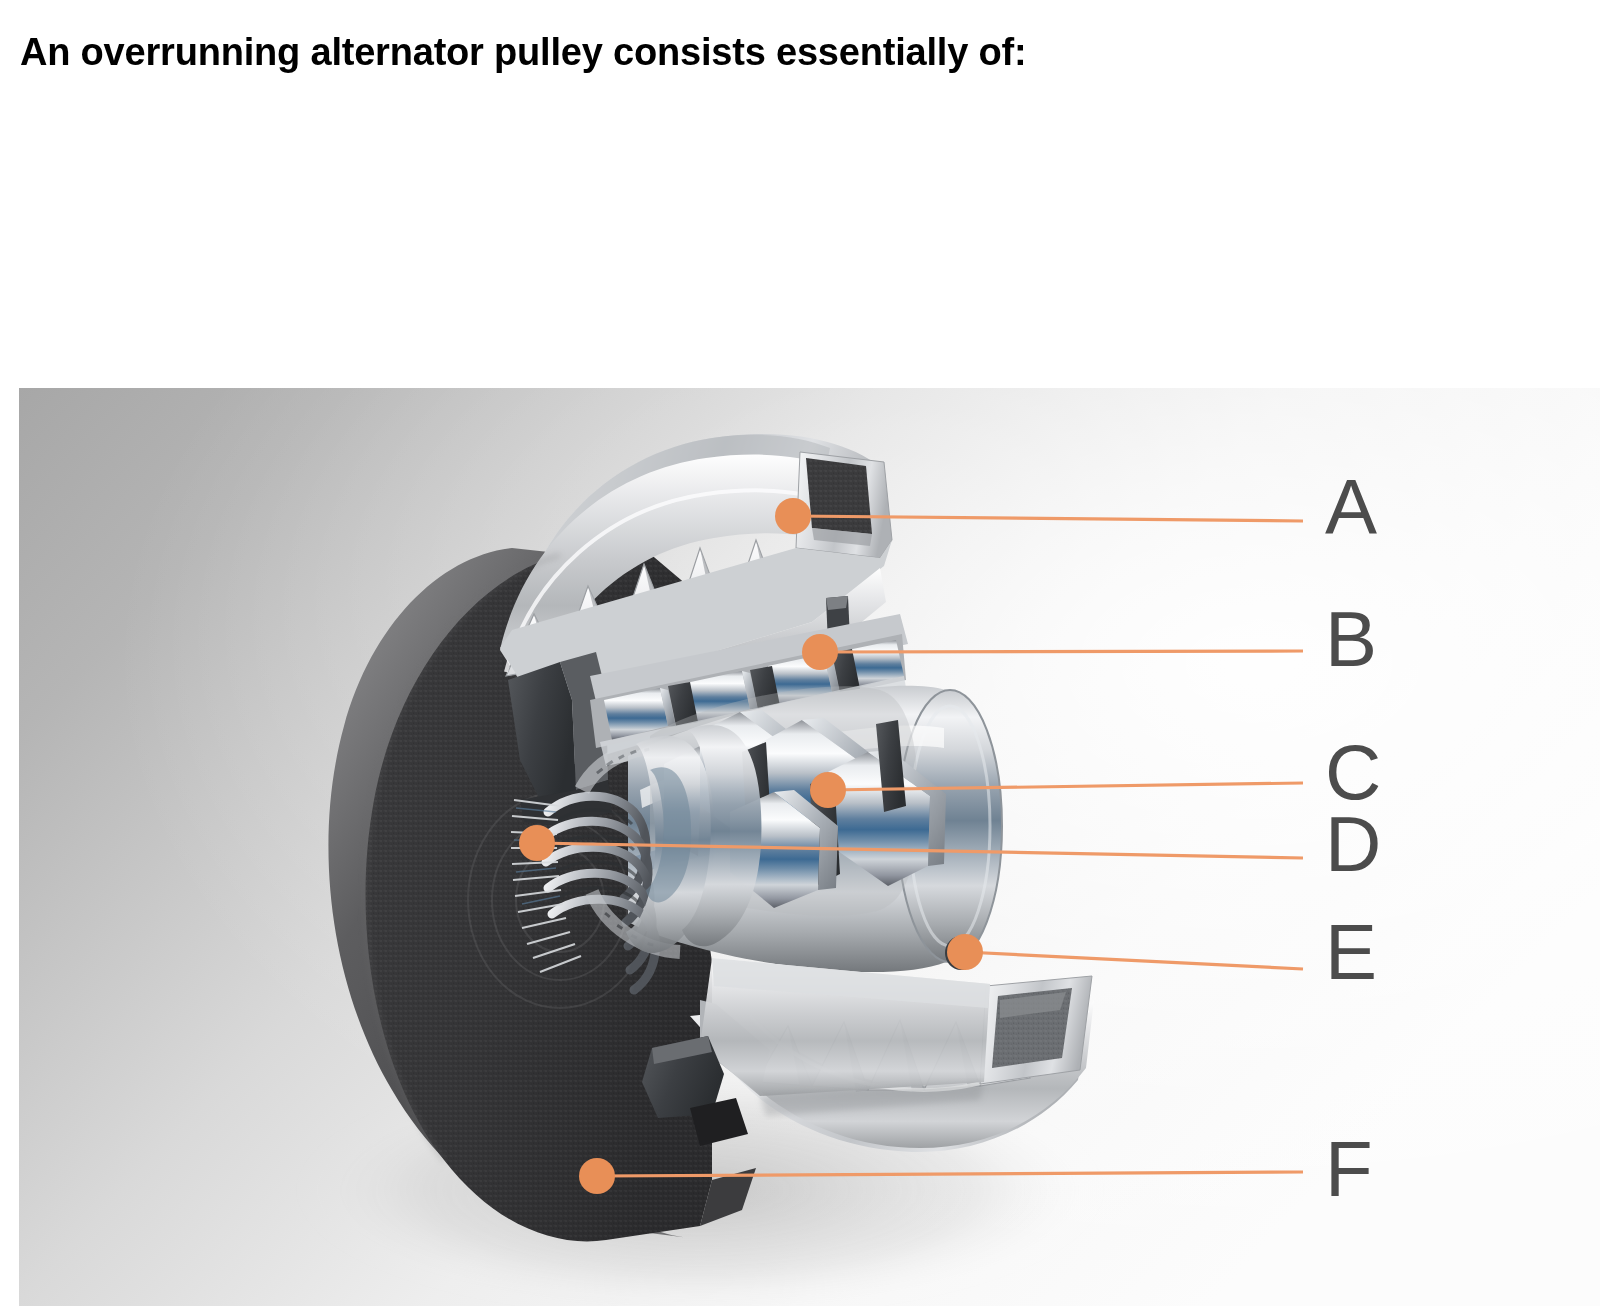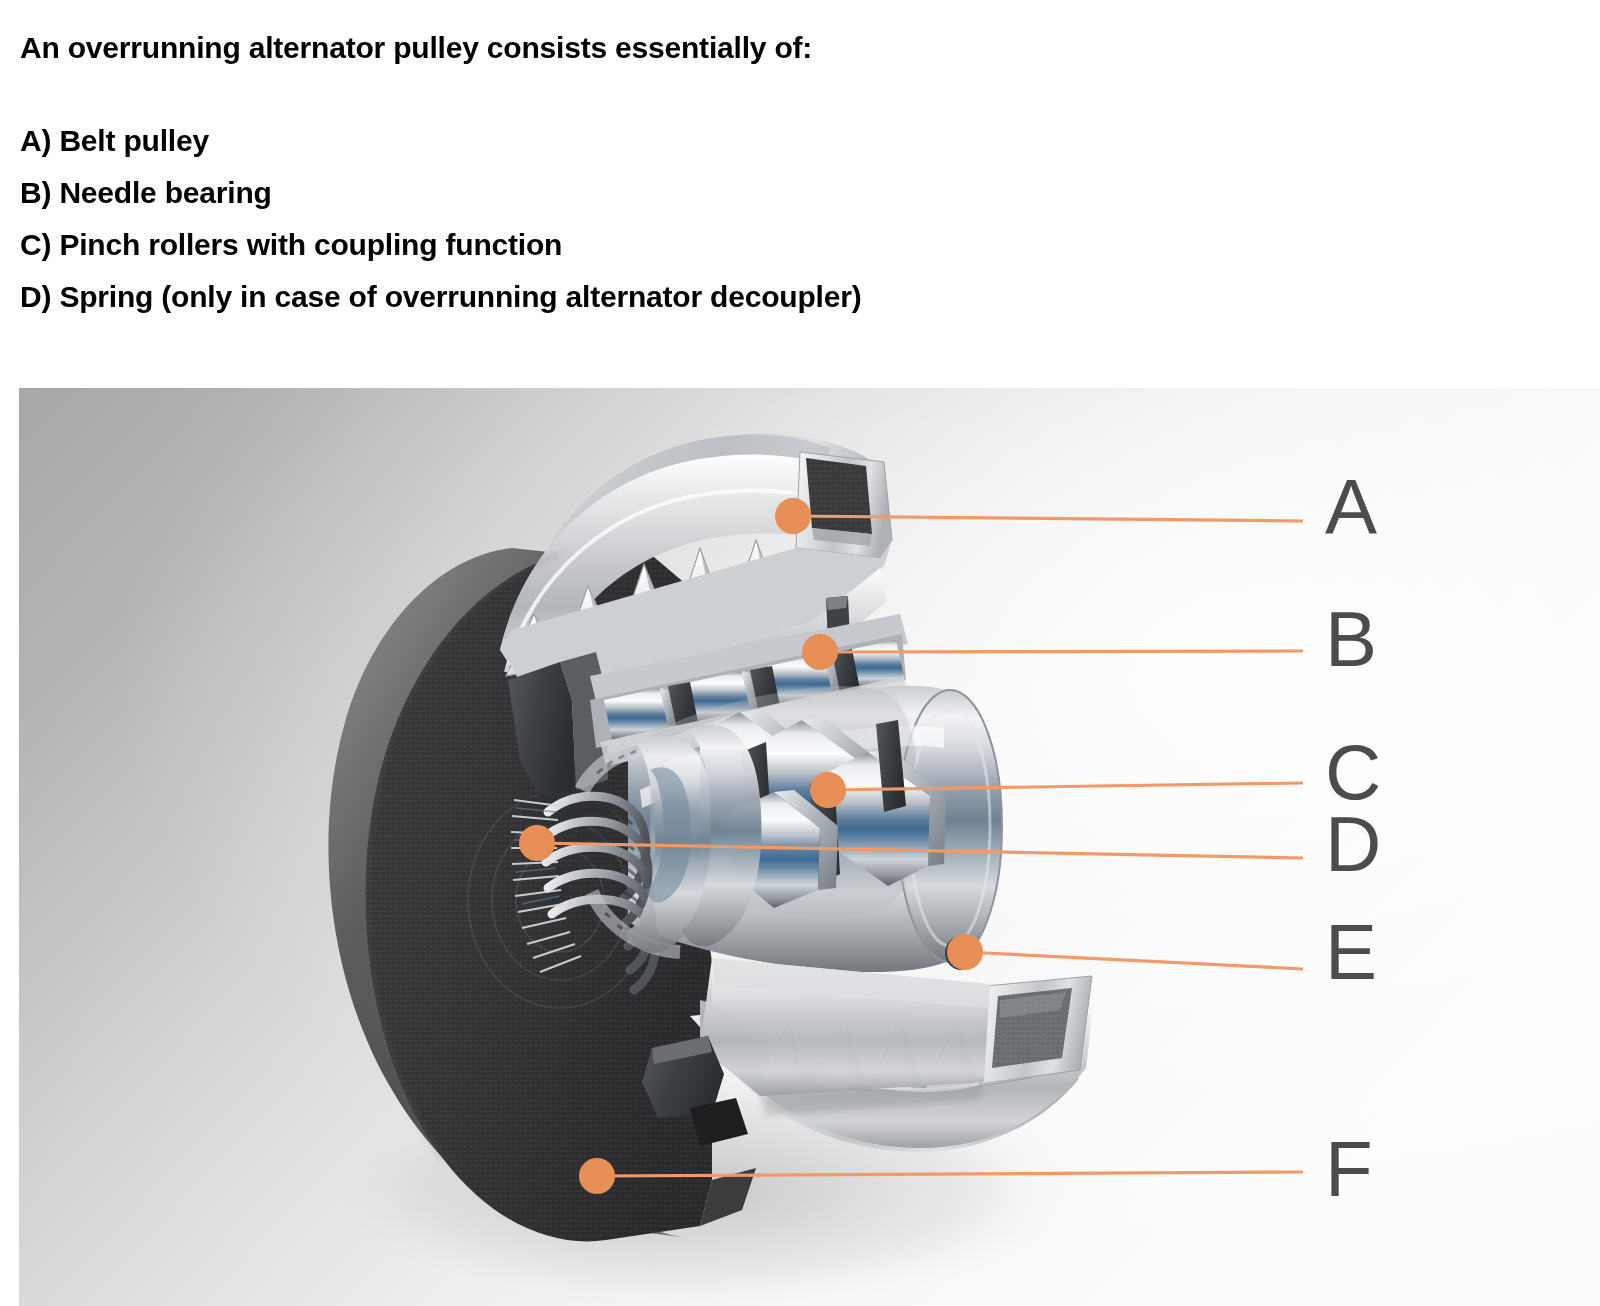--- a/index.html
+++ b/index.html
@@ -16,21 +16,21 @@
   }
 
   
   #question-block {
     position: absolute;
     left: 20px;
     top: 0px;
     width: 1200px;
   }
   .q-prompt {
-    font-size: 30px;
+    font-size: 38px;
     font-weight: 600;
     color: #000000;
     line-height: 1.0;
     margin: 0;
     padding-top: 33px;
     letter-spacing: -0.2px;
   }
   .q-options {
     margin: 0;
     padding: 0;
@@ -64,26 +64,20 @@
     font-weight: 400;
     fill: #4c4c4c;
     dominant-baseline: middle;
   }
 </style>
 </head>
 <body>
 
 <div id="question-block">
   <p class="q-prompt">An overrunning alternator pulley consists essentially of:</p>
-  <ul class="q-options">
-    <li>A) Belt pulley</li>
-    <li>B) Needle bearing</li>
-    <li>C) Pinch rollers with coupling function</li>
-    <li>D) Spring (only in case of overrunning alternator decoupler)</li>
-  </ul>
 </div>
 
 <div id="figure">
 <svg width="1581" height="918" viewBox="19 388 1581 918" xmlns="http://www.w3.org/2000/svg">
   <defs>
 
     <linearGradient id="bgGrad" x1="0" y1="0" x2="1" y2="0.55">
       <stop offset="0" stop-color="#a7a7a7"></stop>
       <stop offset="0.16" stop-color="#b5b5b5"></stop>
       <stop offset="0.42" stop-color="#d9d9d9"></stop>

